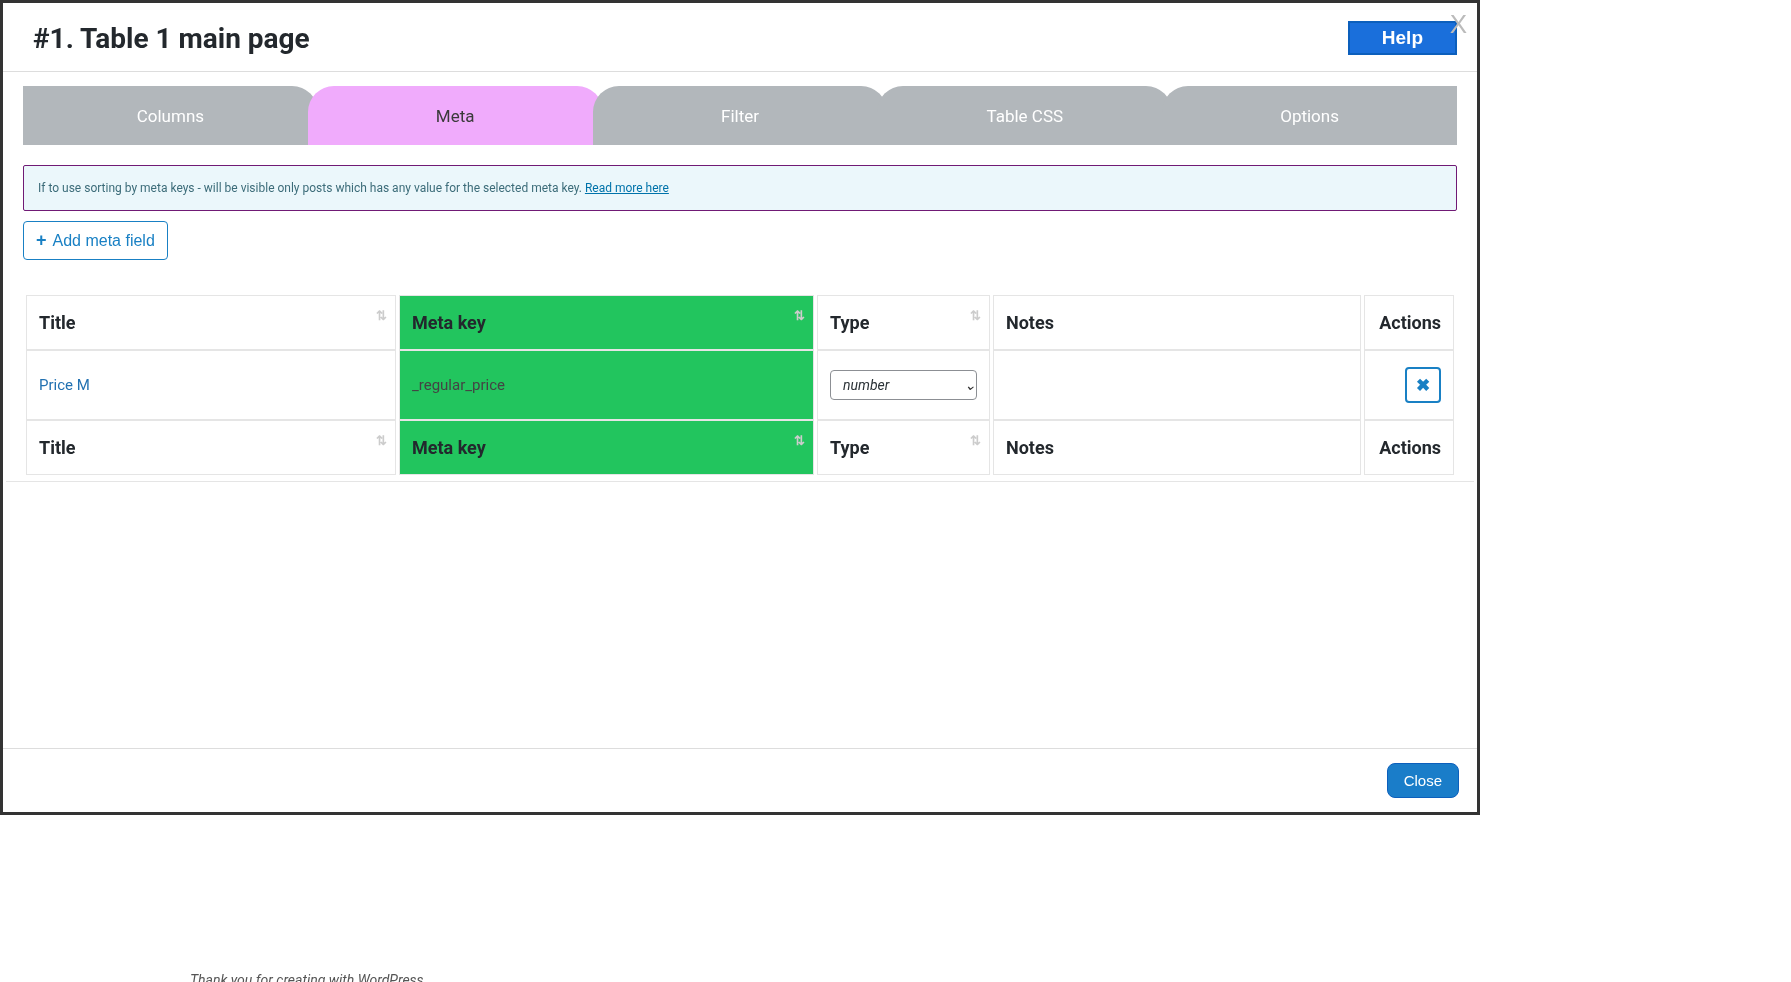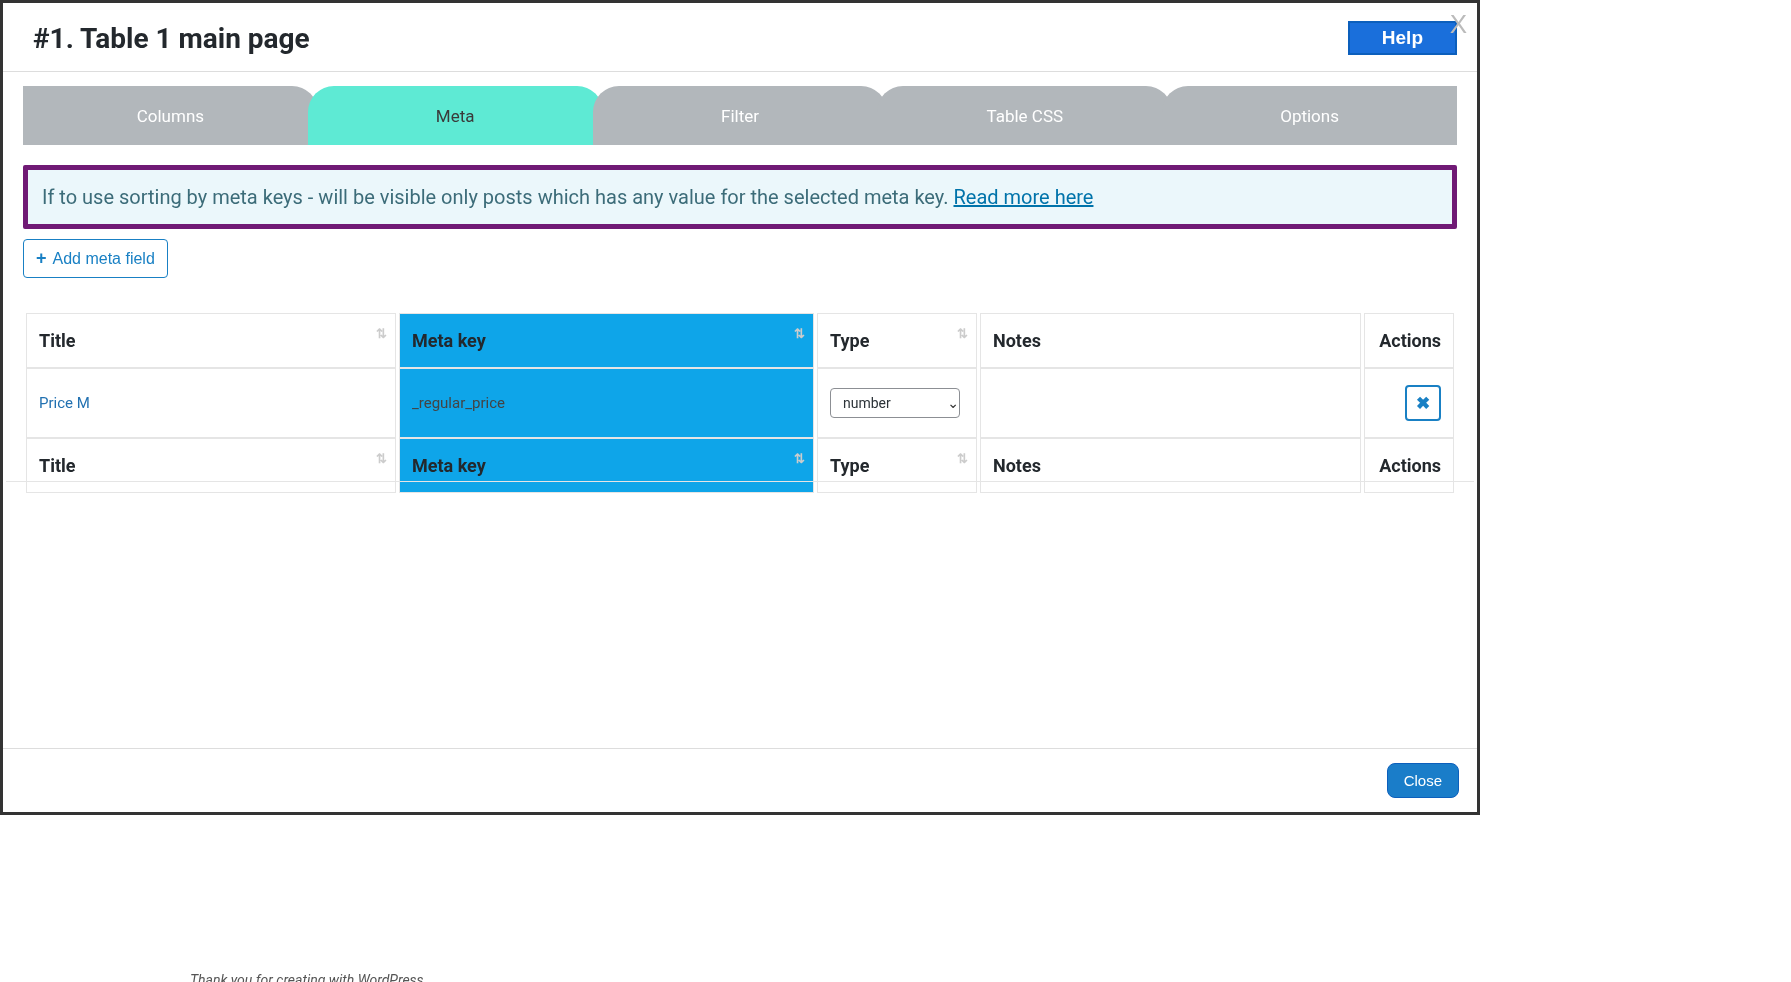--- a/index.html
+++ b/index.html
@@ -9,47 +9,47 @@
 
 .modal-header { padding: 18px 20px 16px 20px; display: flex; align-items: center; justify-content: space-between; border-bottom: 1px solid #ddd; }
 .modal-title { font-size: 28px; font-weight: 700; color: #23282d; margin-left: 10px; }
 .header-actions { display: flex; align-items: center; gap: 12px; }
 .help-btn { background: #1a6fdb; color: #fff; border: 2px solid #0c5fbc; font-size: 19px; padding: 4px 32px; cursor: pointer; font-weight: bold; }
 .close-x { color: #bbb; font-size: 26px; font-weight: 300; cursor: pointer; position: absolute; right: 10px; top: 6px; font-family: Arial, sans-serif; }
 
 .tabs-area { padding: 0 20px; margin-top: 14px; }
 .tabs { display: flex; gap: 0; }
 .tab { flex: 1; background: #b2b7bb; color: #fff; font-size: 17px; height: 59px; display: flex; align-items: center; justify-content: center; border-top-left-radius: 26px; border-top-right-radius: 26px; cursor: pointer; margin: 0 0; }
-.tab.active { background: #5eead4; color: #3a3a3a; border: none; }
+.tab.active { background: #f0abfc; color: #3a3a3a; border: none; }
 .tab.columns { border-top-left-radius: 0; }
 .tab.options { border-top-right-radius: 0; }
 .tab + .tab { margin-left: -10px; }
 .tab:first-child { margin-left: 0; }
 
 .content-area { padding: 20px; }
 
-.alert-info { background: #ebf7fb; border: 5px solid #701a75; color: #3c6c79; font-size: 20px; padding: 15px 14px; border-radius: 2px; margin-bottom: 10px; }
+.alert-info { background: #ebf7fb; border: 1px solid #701a75; color: #3c6c79; font-size: 12px; padding: 15px 14px; border-radius: 2px; margin-bottom: 10px; }
 .alert-info a { color: #0073aa; text-decoration: underline; }
 
 .add-btn { display: inline-flex; align-items: center; gap: 6px; background: #fff; border: 1px solid #1980c4; color: #1980c4; font-size: 16px; padding: 8px 12px; border-radius: 4px; cursor: pointer; }
 .add-btn .plus { font-size: 18px; font-weight: 700; }
 
 .table-wrap { margin-top: 35px; }
 table.meta-table { width: 100%; border-collapse: separate; border-spacing: 3px 0; }
 table.meta-table th, table.meta-table td { text-align: left; padding: 16px 12px; vertical-align: middle; }
 table.meta-table th { font-size: 18px; font-weight: 700; color: #23282d; position: relative; border: 1px solid #e5e5e5; background: #fff; }
 table.meta-table th.sortable::after { content: "⇅"; position: absolute; right: 8px; top: 12px; color: #ccc; font-size: 13px; }
-table.meta-table th.metakey, table.meta-table td.metakey { background: #0ea5e9; }
+table.meta-table th.metakey, table.meta-table td.metakey { background: #22c55e; }
 table.meta-table td { border: 1px solid #e5e5e5; font-size: 15px; color: #444; }
 table.meta-table tbody tr { }
 table.meta-table th.actions, table.meta-table td.actions { text-align: right; }
 
 td a.title-link { color: #2271b1; text-decoration: none; font-size: 15px; }
 
-.type-select { display: inline-flex; align-items: center; justify-content: space-between; width: 130px; border: 1px solid #8c8f94; border-radius: 4px; padding: 6px 0 6px 12px; font-size: 14px; color: #2c3338; background: #fff; cursor: pointer; }
+.type-select { display: inline-flex; align-items: center; justify-content: space-between; width: 147px; border: 1px solid #8c8f94; border-radius: 4px; padding: 6px 0 6px 12px; font-size: 14px; color: #2c3338; background: #fff; cursor: pointer; font-style: italic; }
 .type-select .chev { font-size: 14px; color: #333; }
 
 .del-btn { display: inline-flex; align-items: center; justify-content: center; width: 36px; height: 36px; border: 2px solid #1980c4; color: #1980c4; background: #fff; border-radius: 4px; cursor: pointer; font-size: 17px; font-weight: 700; }
 
 .modal-footer { position: absolute; bottom: 0; left: 0; right: 0; border-top: 1px solid #ddd; padding: 14px 18px; display: flex; justify-content: flex-end; background: #fff; }
 .close-btn { background: #1a7dc9; color: #fff; border: 1px solid #0c5fbc; font-size: 15px; padding: 8px 16px; border-radius: 8px; cursor: pointer; }
 
 .behind-text { position: absolute; bottom: -6px; left: 190px; font-style: italic; color: #555; font-size: 14px; z-index: -1; }
 
 .mid-border { border-top: 1px solid #e5e5e5; position: absolute; left: 3px; right: 3px; top: 478px; }

